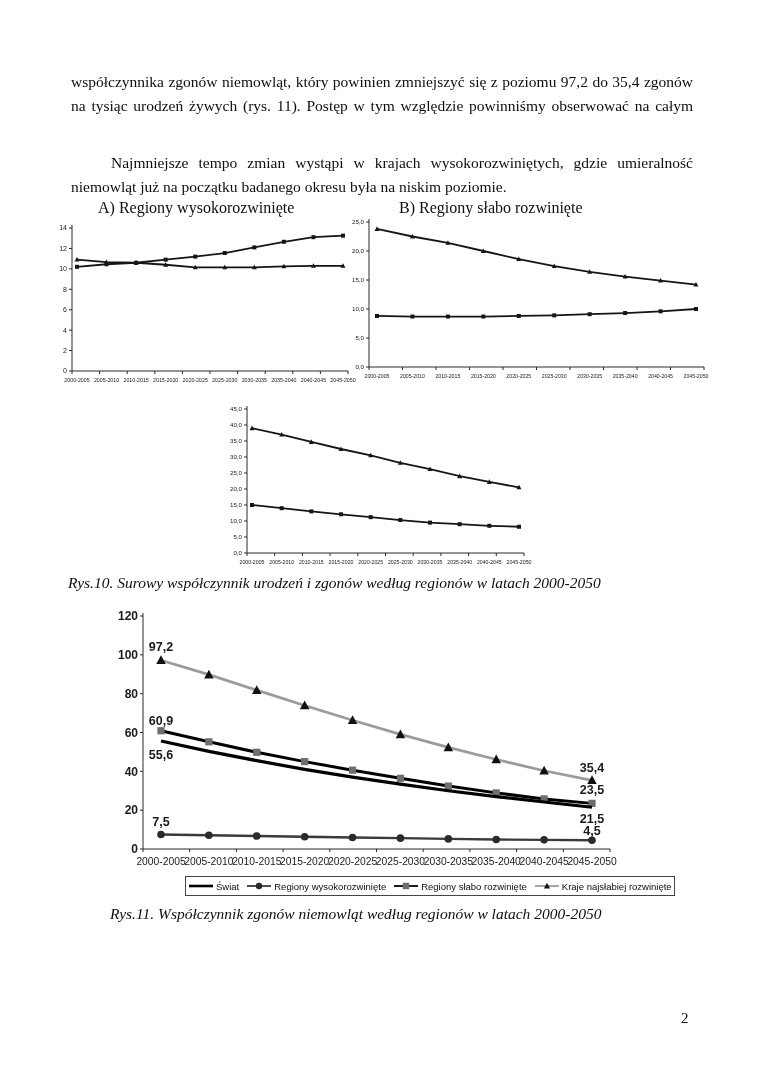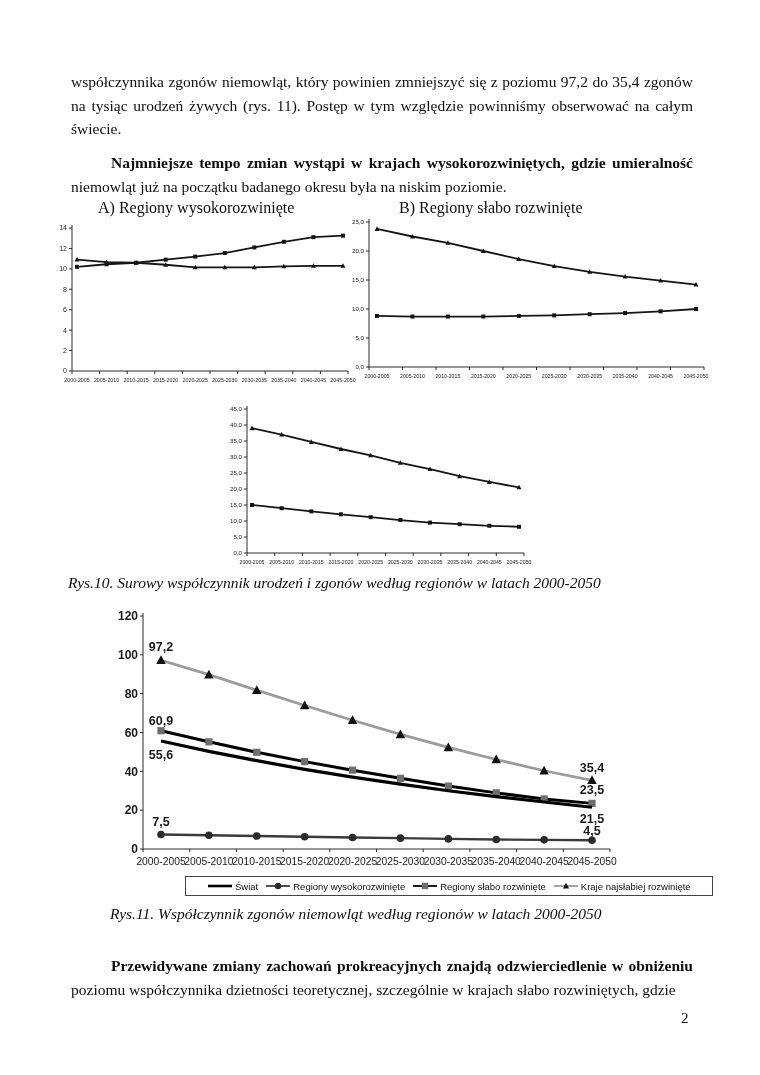--- a/index.html
+++ b/index.html
@@ -1,41 +1,40 @@
 <!DOCTYPE html>
 <html><head>
 <meta charset="utf-8">
 <style>
   html,body{margin:0;padding:0;background:#fff;}
   .page{position:relative;width:760px;height:1073px;background:#ffffff;overflow:hidden;
         font-family:"Liberation Serif",serif;color:#0e0e0e;}
   .para{position:absolute;font-size:15.5px;}
   .tl{line-height:23.5px;text-align:justify;text-align-last:justify;white-space:normal;}
   .tl.last{text-align-last:left;}
-  .tl.ind{text-indent:40px;font-weight:bold;}
+  .tl.ind{text-indent:40px;}
   .chart-title{position:absolute;font-size:16px;white-space:nowrap;}
   .caption{position:absolute;font-size:15.5px;font-style:italic;white-space:nowrap;}
   .pagenum{position:absolute;font-size:15px;}
   svg{position:absolute;overflow:visible;}
   svg text{font-family:"Liberation Sans",sans-serif;fill:#1a1a1a;}
   .legend{position:absolute;display:flex;align-items:center;gap:7px;
-          border:1px solid #444;background:#fff;padding:2px 21px;height:14px;
+          border:1px solid #444;background:#fff;padding:2px 2px;height:14px;
           font-family:"Liberation Sans",sans-serif;font-size:9.5px;white-space:nowrap;}
   .legend .item{display:flex;align-items:center;gap:2px;}
   .legend svg{position:static;}
 </style>
 </head>
 <body>
 
 <div class="page">
 
   <div class="para" style="left:71px;top:70px;width:622px">
       <div class="tl">współczynnika zgonów niemowląt, który powinien zmniejszyć się z poziomu 97,2 do 35,4 zgonów</div>
       <div class="tl">na tysiąc urodzeń żywych (rys. 11). Postęp w tym względzie powinniśmy obserwować na całym</div>
-      <div class="tl last">świecie.</div>
     </div>
 
   <div class="para" style="left:71px;top:151px;width:622px">
       <div class="tl ind">Najmniejsze tempo zmian wystąpi w krajach wysokorozwiniętych, gdzie umieralność</div>
       <div class="tl last">niemowląt już na początku badanego okresu była na niskim poziomie.</div>
     </div>
 
   <div class="chart-title" style="left:98px;top:199px">A) Regiony wysokorozwinięte</div>
   <svg id="chart_a" style="left:55px;top:222px" width="295" height="168" viewBox="0 0 295 168">
       <line x1="17" y1="3" x2="17" y2="149" stroke="#2b2b2b" stroke-width="1"></line>
@@ -339,19 +338,15 @@
         <svg width="26" height="10">
           <line x1="1" y1="5" x2="25" y2="5" stroke="#9b9b9b" stroke-width="1.8"></line>
           <path d="M13 1.7999999999999998 L9.96 7.4 L16.04 7.4 Z" fill="#111111"></path>
         </svg>
         <span>Kraje najsłabiej rozwinięte</span>
       </span>
     </div>
 
   <div class="caption" style="left:110px;top:905px">Rys.11. Współczynnik zgonów niemowląt według regionów w latach 2000-2050</div>
 
-  <div class="para" style="left:71px;top:954px;width:622px">
-      <div class="tl ind">Przewidywane zmiany zachowań prokreacyjnych znajdą odzwierciedlenie w obniżeniu</div>
-      <div class="tl last">poziomu współczynnika dzietności teoretycznej, szczególnie w krajach słabo rozwiniętych, gdzie</div>
-    </div>
 
   <div class="pagenum" style="left:681px;top:1010px">2</div>
 </div>
 
 </body></html>

